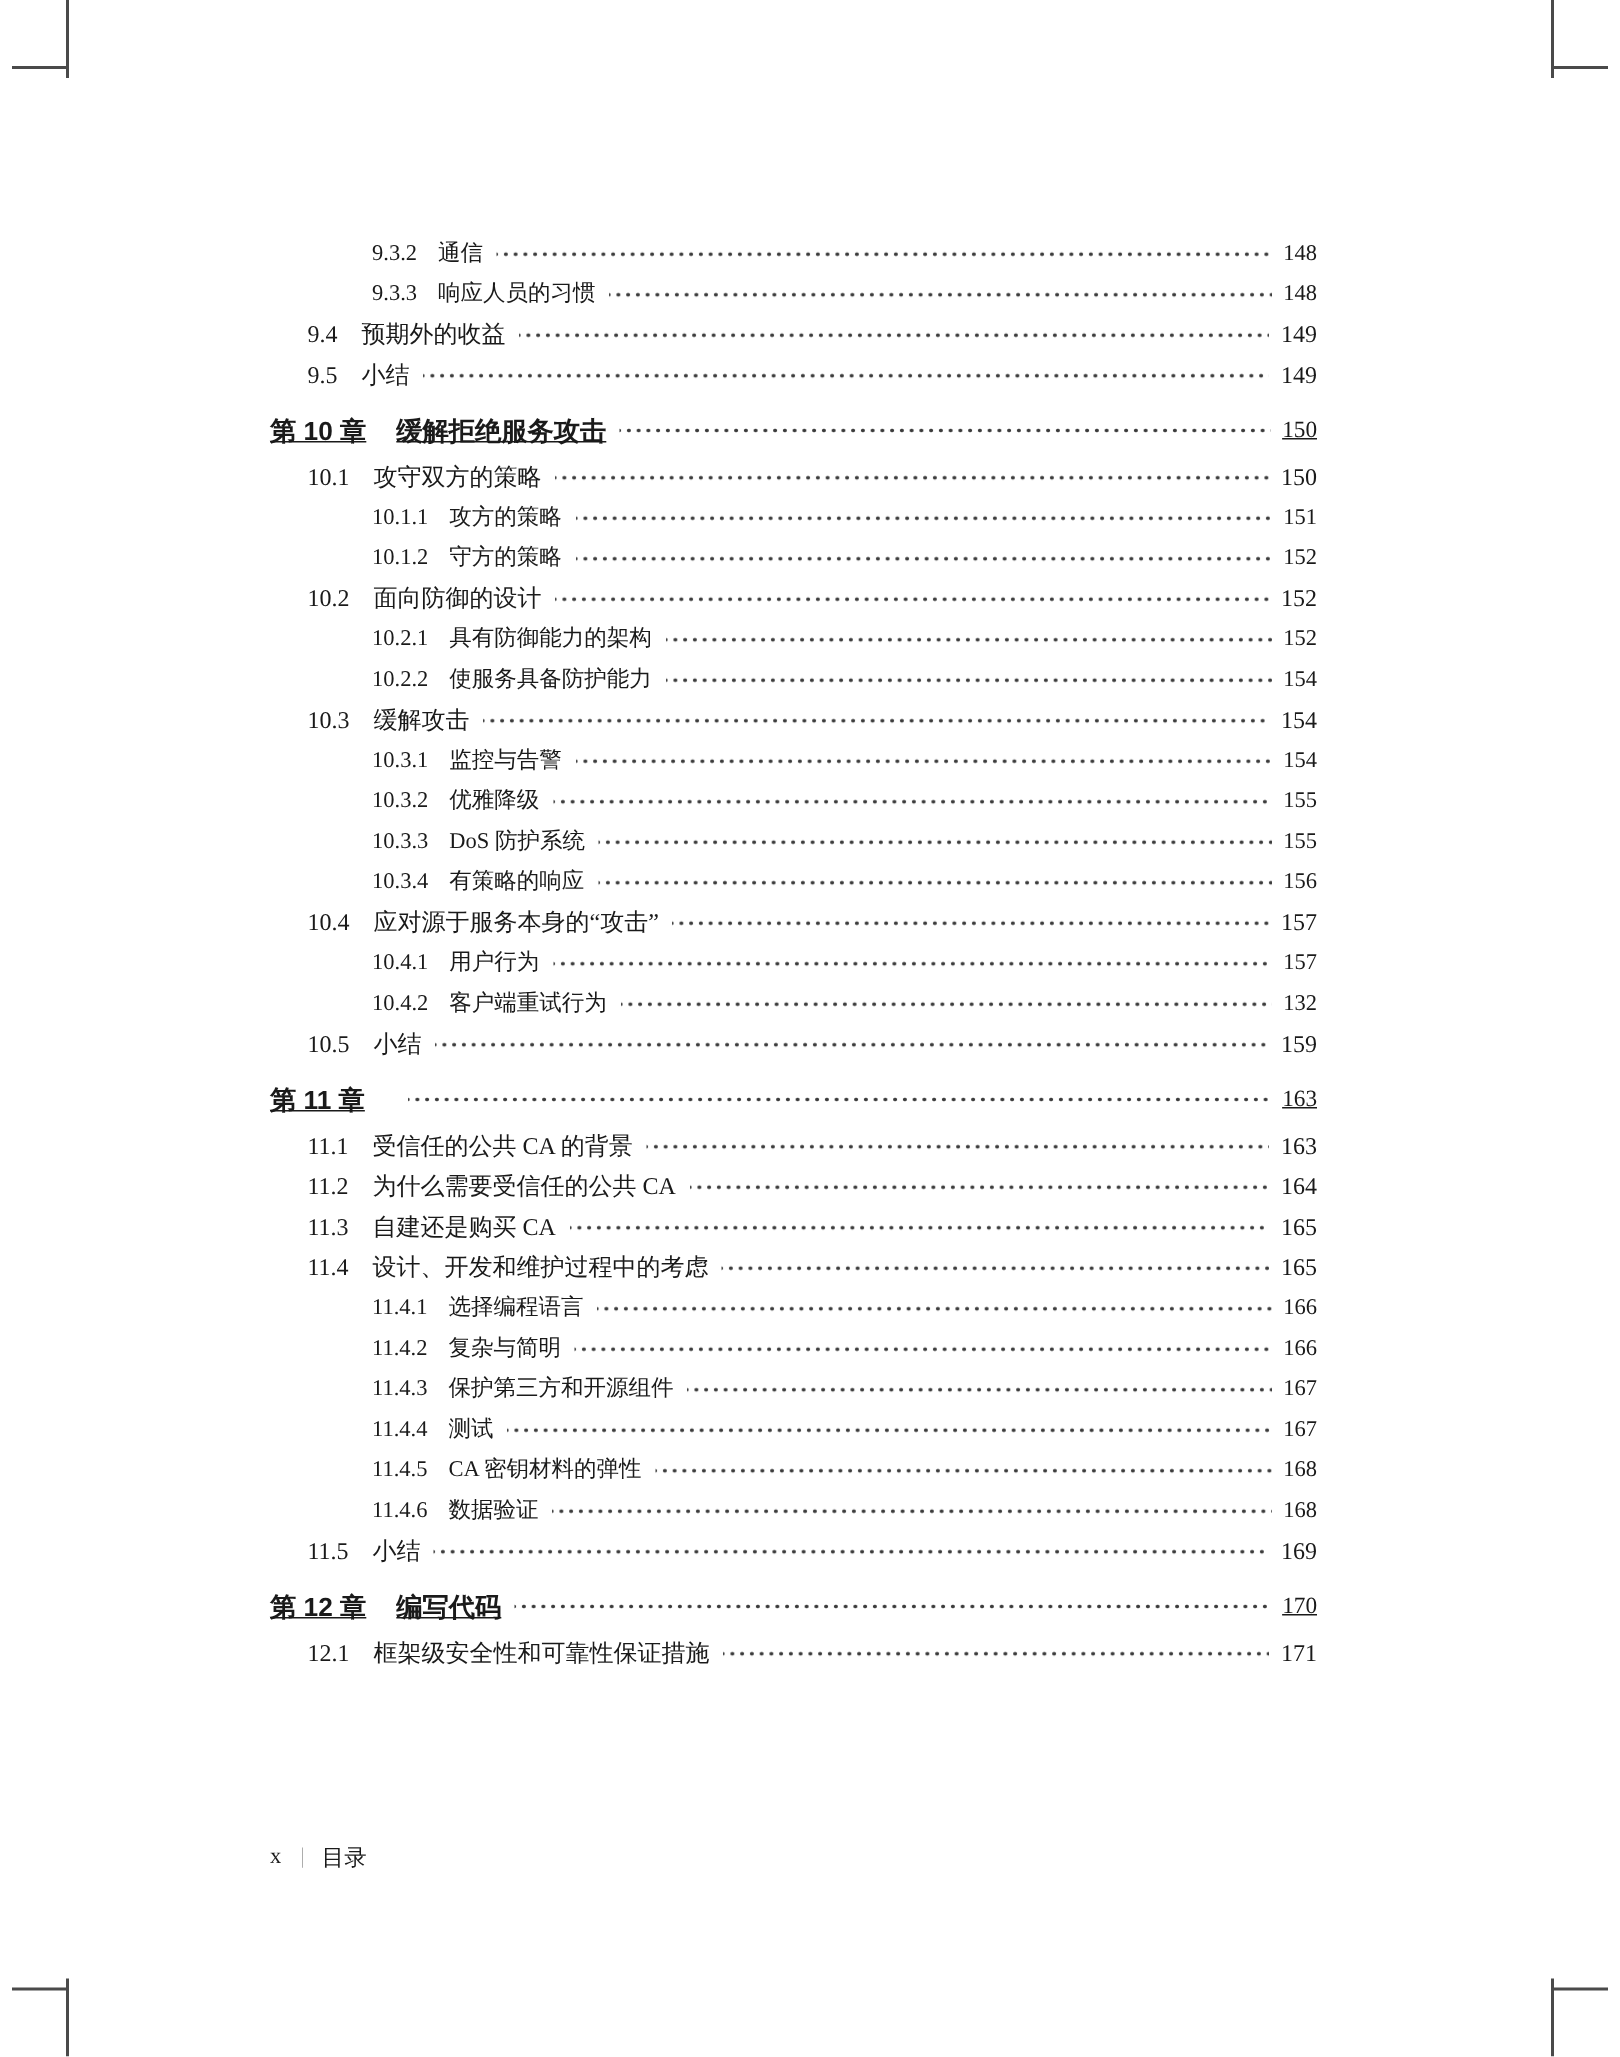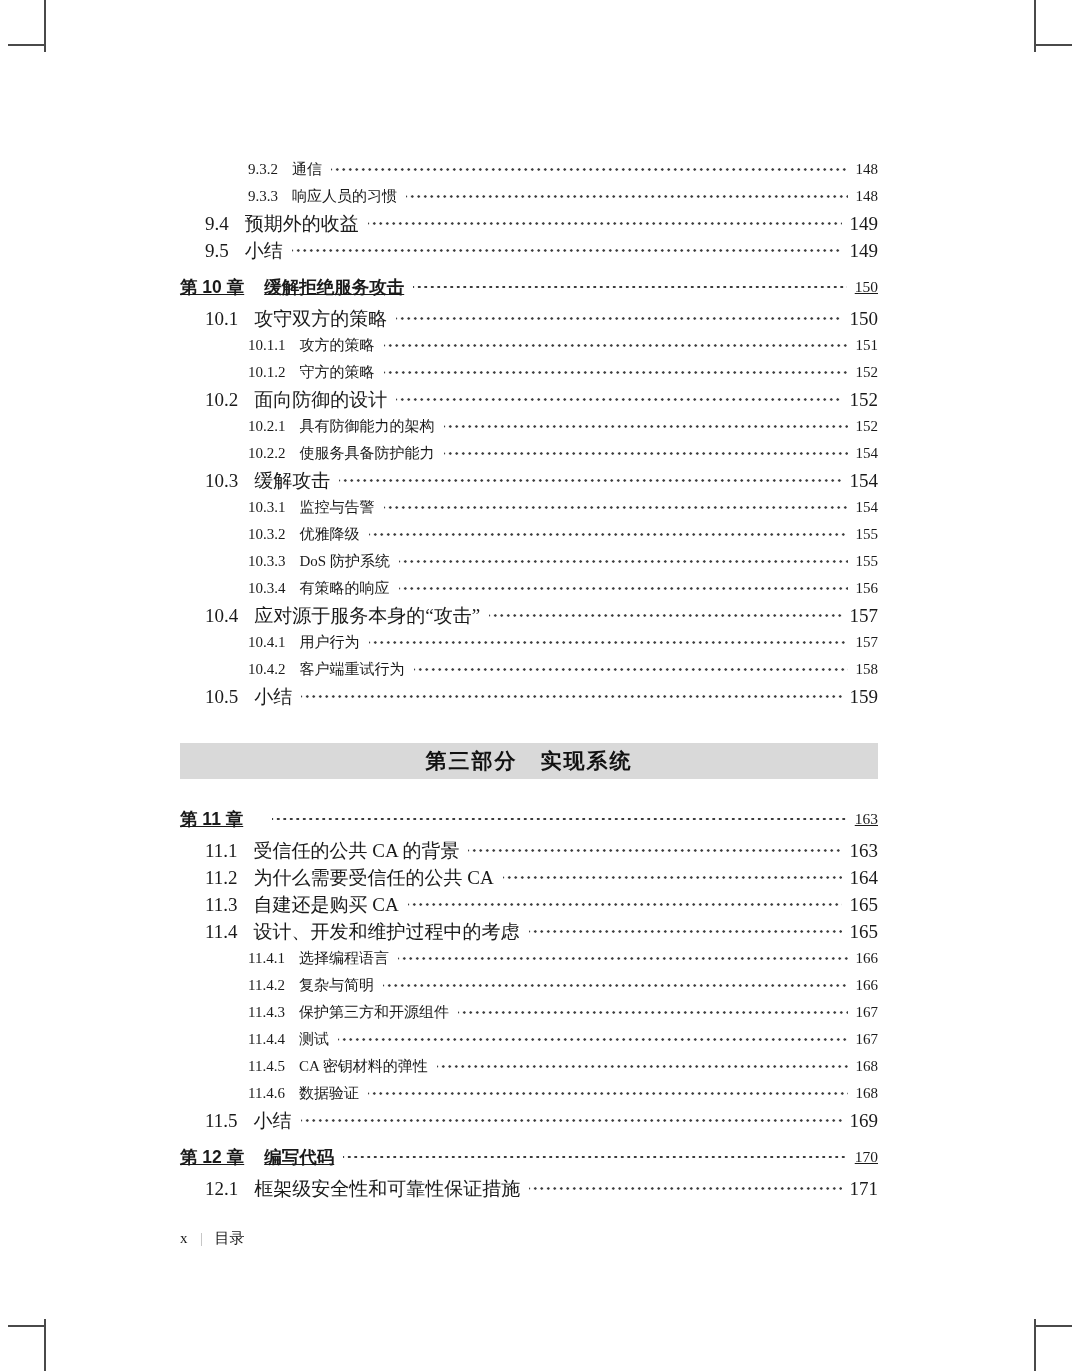--- a/index.html
+++ b/index.html
@@ -20,21 +20,21 @@
     position: absolute;
     left: 180px; top: 156px;
     width: 698px;
   }
 
   .toc-row {
     display: flex;
     align-items: center;
     width: 100%;
     line-height: 27px;
-    font-size: 19px;
+    font-size: 16px;
     white-space: nowrap;
   }
   .toc-row .num   { margin-right: 16px; }
   .toc-row .title { }
   .toc-row .pg    { margin-left: 4px; text-align: center; }
 
   .toc-row.chapter {
     font-family: "Liberation Sans", "DejaVu Sans", sans-serif;
     font-weight: bold;
     font-size: 17.5px;
@@ -204,30 +204,29 @@
   <div class="toc-row sub2">
     <span class="num">10.4.1</span>
       <span class="title">用户行为</span>
       <span class="leader"></span>
       <span class="pg">157</span>
   </div>
   <div class="toc-row sub2">
     <span class="num">10.4.2</span>
       <span class="title">客户端重试行为</span>
       <span class="leader"></span>
-      <span class="pg">158</span>
+      <span class="pg">132</span>
   </div>
   <div class="toc-row sub1">
     <span class="num">10.5</span>
       <span class="title">小结</span>
       <span class="leader"></span>
       <span class="pg">159</span>
   </div>
 
-  <div class="part-divider">第三部分　实现系统</div>
 
   <div class="toc-row chapter">
     <span class="num">第 11 章</span>
       <span class="leader"></span>
       <span class="pg">163</span>
   </div>
   <div class="toc-row sub1">
     <span class="num">11.1</span>
       <span class="title">受信任的公共 CA 的背景</span>
       <span class="leader"></span>

